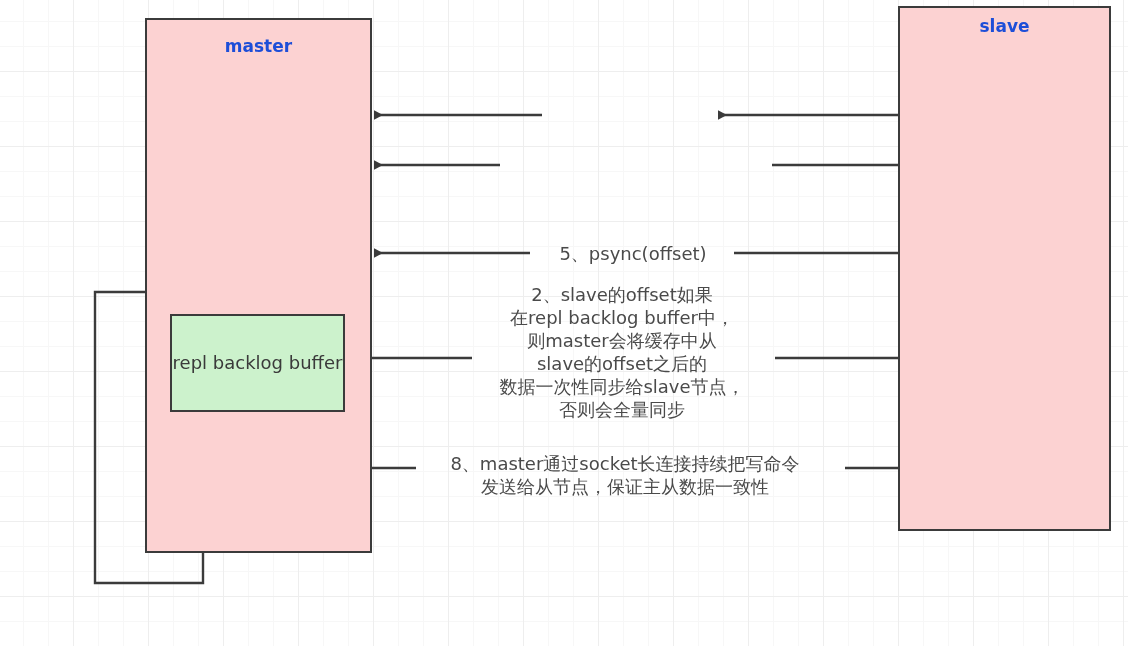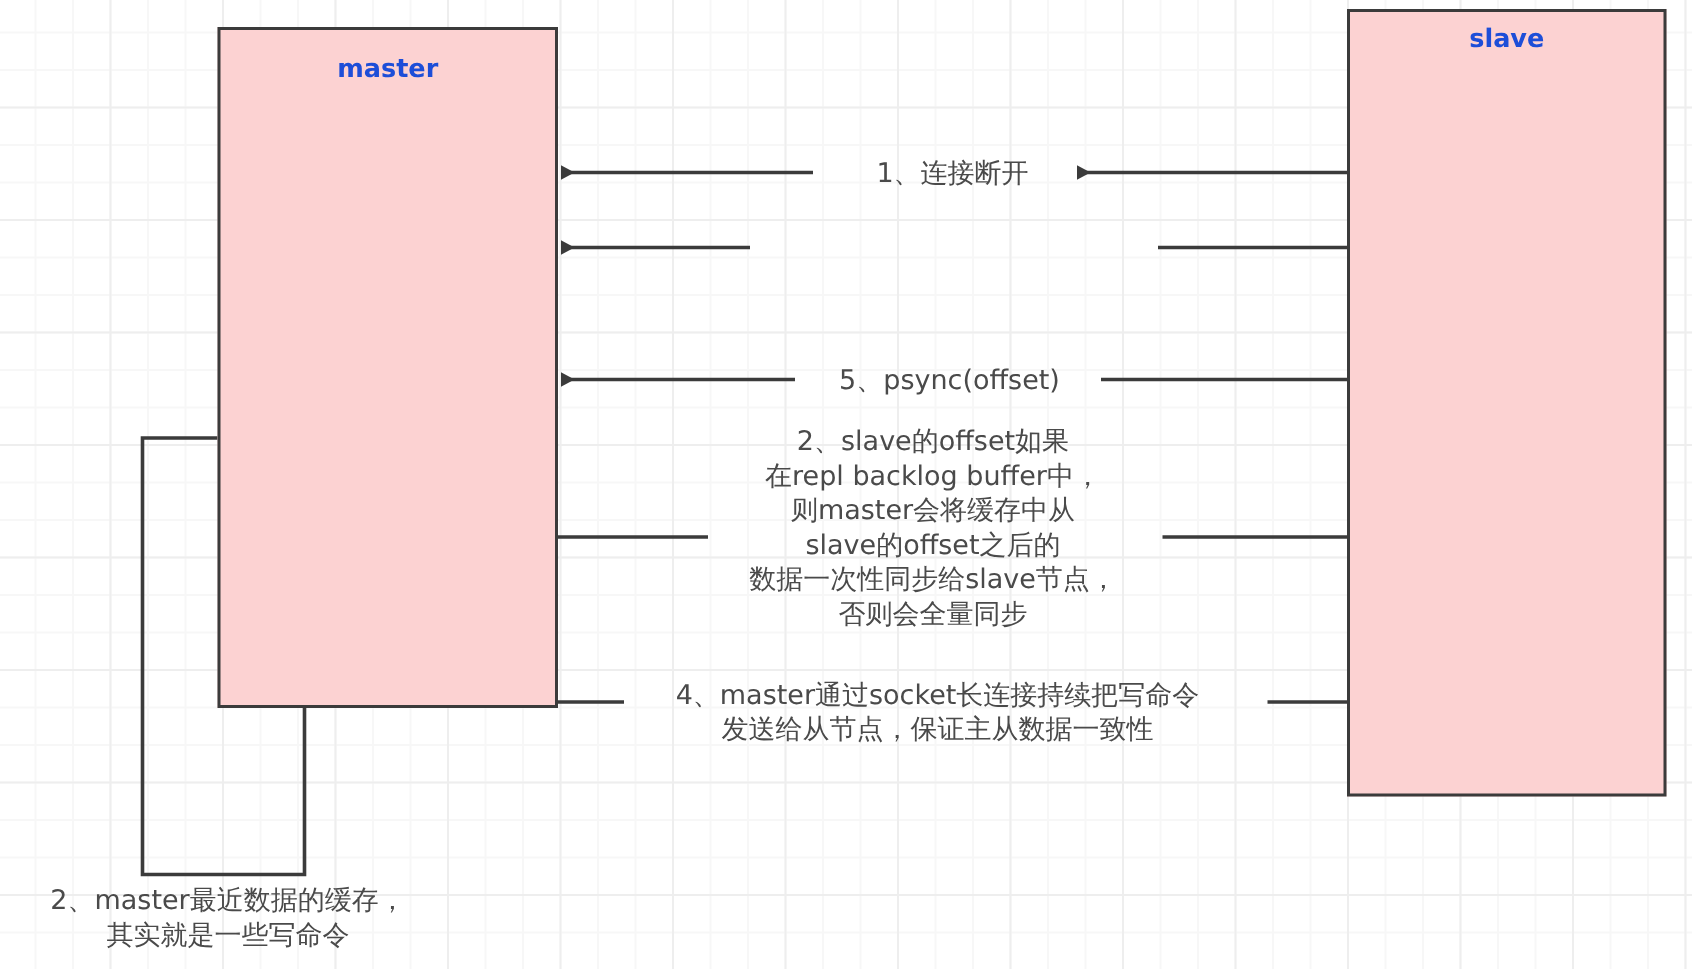--- a/index.html
+++ b/index.html
@@ -121,40 +121,41 @@
 
     <path class="edge-line" d="M 345,358 L 472,358"></path>
     <path class="edge-line" d="M 775,358 L 898,358" marker-end="url(#arrow-right)"></path>
 
     <path class="edge-line" d="M 372,468 L 416,468"></path>
     <path class="edge-line" d="M 845,468 L 898,468" marker-end="url(#arrow-right)"></path>
 
     <path class="edge-line" d="M 145,292 L 95,292 L 95,583 L 203,583 L 203,412" marker-end="url(#arrow-up)"></path>
   </svg>
 
-  <div class="node node-master" style="left:145px; top:18px; width:227px; height:454px;">
+  <div class="node node-master" style="left:145px; top:18px; width:227px; height:535px;">
     <div class="node-title">master</div>
   </div>
 
   <div class="node node-slave" style="left:898px; top:6px; width:213px; height:525px;">
     <div class="node-title">slave</div>
   </div>
 
+  <div class="node node-buffer" style="left:170px; top:314px; width:175px; height:98px;">
+    <div class="buffer-label">repl backlog
+buffer</div>
+  </div>
 
-  <div class="edge-label lbl-1">1、连接断开</div>
 
 
   <div class="edge-label lbl-4">5、psync(offset)</div>
 
   <div class="edge-label lbl-5">2、slave的offset如果
 在repl backlog buffer中，
 则master会将缓存中从
 slave的offset之后的
 数据一次性同步给slave节点，
 否则会全量同步</div>
 
-  <div class="edge-label lbl-6">4、master通过socket长连接持续把写命令
+  <div class="edge-label lbl-6">8、master通过socket长连接持续把写命令
 发送给从节点，保证主从数据一致性</div>
 
-  <div class="edge-label lbl-2">2、master最近数据的缓存，
-其实就是一些写命令</div>
 
 </div>
 
 </body></html>

